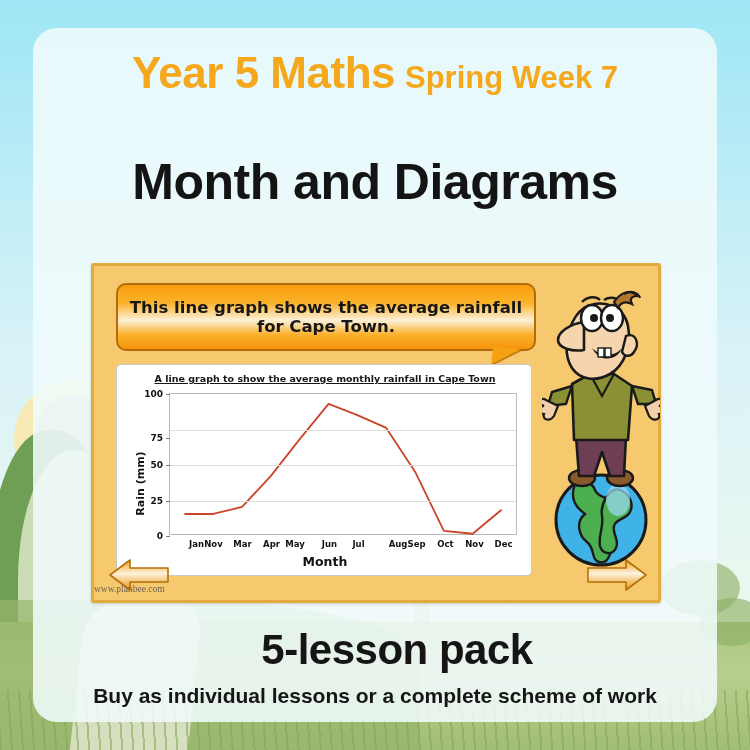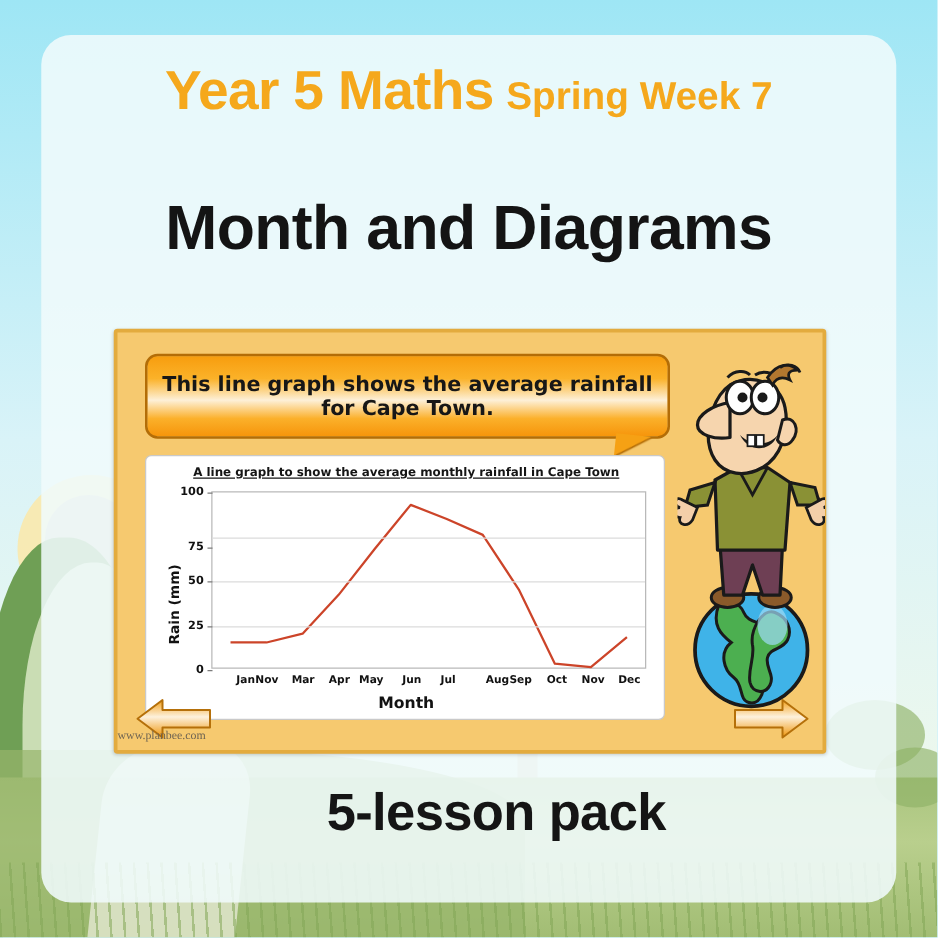--- a/index.html
+++ b/index.html
@@ -291,21 +291,21 @@
             <div class="ytick" style="top: 106.5px;">25</div>
             <div class="gridline" style="top: 71px;"></div>
             <div class="ytick" style="top: 71px;">50</div>
             <div class="gridline" style="top: 35.5px;"></div>
             <div class="ytick" style="top: 44px;">75</div>
             <div class="ytick" style="top: 0px;">100</div>
             <div class="xtick" style="left: 14.5px; padding-left: 24px;">Jan</div>
             <div class="xtick" style="left: 43.5px;">Nov</div>
             <div class="xtick" style="left: 72.5px;">Mar</div>
             <div class="xtick" style="left: 101.5px;">Apr</div>
-            <div class="xtick" style="left: 127px;">May</div>
+            <div class="xtick" style="left: 115px; padding-left: 20px;">May</div>
             <div class="xtick" style="left: 159.5px;">Jun</div>
             <div class="xtick" style="left: 188.5px;">Jul</div>
             <div class="xtick" style="left: 228px;">Aug</div>
             <div class="xtick" style="left: 246.5px;">Sep</div>
             <div class="xtick" style="left: 275.5px;">Oct</div>
             <div class="xtick" style="left: 304.5px;">Nov</div>
             <div class="xtick" style="left: 333.5px;">Dec</div>
           </div>
         <div class="x-axis-label">Month</div>
       </div>
@@ -380,15 +380,16 @@
 
           <path d="M50 60 c10 10 24 8 30 0 c-4 12 -22 16 -30 0 Z" fill="#1a1a1a"></path>
           <rect x="56" y="60" width="6" height="9" fill="#ffffff" stroke="#1a1a1a" stroke-width="1.4"></rect>
           <rect x="63" y="60" width="6" height="9" fill="#ffffff" stroke="#1a1a1a" stroke-width="1.4"></rect>
         </svg>
       </div>
 
     </div>
 
     <div class="footer-big">5-lesson pack</div>
+    <div class="footer-sub">Buy as individual lessons or a complete scheme of work</div>
 
   </div>
 </div>
 
 </body></html>

